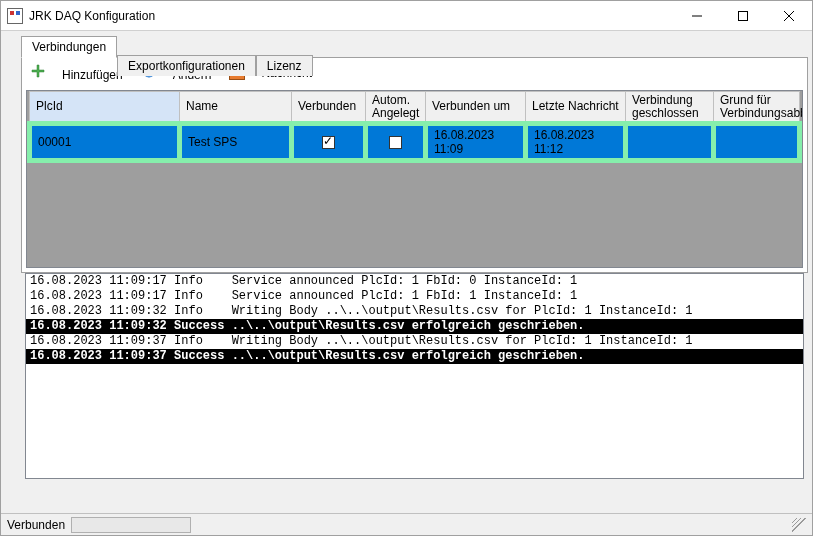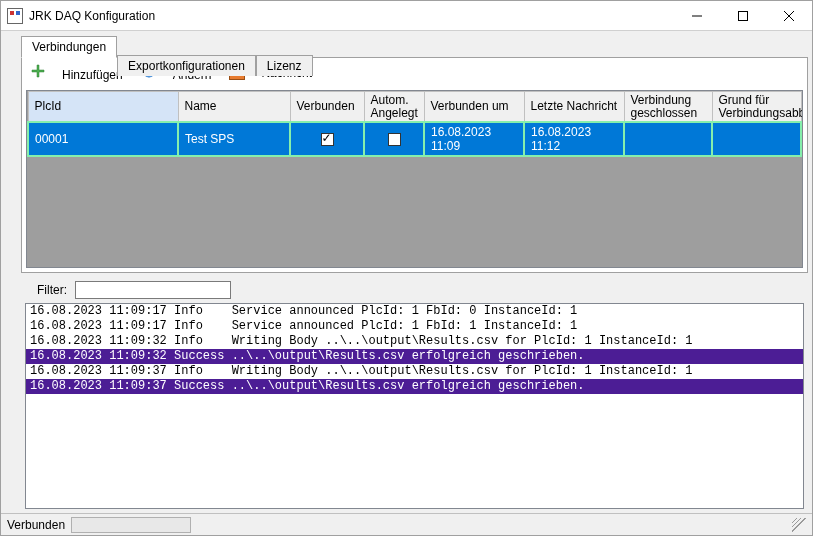--- a/index.html
+++ b/index.html
@@ -130,23 +130,23 @@
     text-align:left;
     padding:2px 6px;
     height:28px;
     line-height:1.05;
     vertical-align:middle;
   }
   thead th.sorted {
     background:#d5e4f7;
   }
   tbody td {
-    border:2px solid #86efac;
+    border:5px solid #86efac;
     background:#0078d7;
-    color:#ffffff;
+    color:#000000;
     padding:2px 6px;
     height:20px;
   }
   tbody td.center { text-align:center; }
   .chk {
     width:13px; height:13px;
     background:#fff;
     border:1px solid #333;
     display:inline-block;
     vertical-align:middle;
@@ -177,21 +177,21 @@
     background:#fff;
     margin:0 4px 4px 4px;
     height:206px;
     overflow:auto;
     font-family: Consolas, "Courier New", monospace;
     font-size:12px;
     line-height:15px;
     white-space:pre;
   }
   .logline { padding:0 4px; }
-  .logline.success { background:#4c1d95; color:#fff; }
+  .logline.success { background:#000000; color:#fff;font-weight:bold; }
 
   .statusbar {
     height:22px;
     border-top:1px solid #c0c0c0;
     background:#f0f0f0;
     display:flex;
     align-items:center;
     padding:0 6px;
     gap:6px;
   }
@@ -305,24 +305,20 @@
               <td>16.08.2023 11:09</td>
               <td>16.08.2023 11:12</td>
               <td></td>
               <td></td>
             </tr>
           </tbody>
         </table>
       </div>
     </div>
 
-    <div class="filterbar">
-      <span>Filter:</span>
-      <input type="text" value="" style="">
-    </div>
 
     <div class="logwrap" id="logwrap"><div class="logline">16.08.2023 11:09:17 Info    Service announced PlcId: 1 FbId: 0 InstanceId: 1</div><div class="logline">16.08.2023 11:09:17 Info    Service announced PlcId: 1 FbId: 1 InstanceId: 1</div><div class="logline">16.08.2023 11:09:32 Info    Writing Body ..\..\output\Results.csv for PlcId: 1 InstanceId: 1</div><div class="logline success">16.08.2023 11:09:32 Success ..\..\output\Results.csv erfolgreich geschrieben.</div><div class="logline">16.08.2023 11:09:37 Info    Writing Body ..\..\output\Results.csv for PlcId: 1 InstanceId: 1</div><div class="logline success">16.08.2023 11:09:37 Success ..\..\output\Results.csv erfolgreich geschrieben.</div></div>
 
   </div>
 
   <div class="statusbar">
     <span>Verbunden</span>
     <span class="panel"></span>
     <span class="grip"></span>
   </div>

